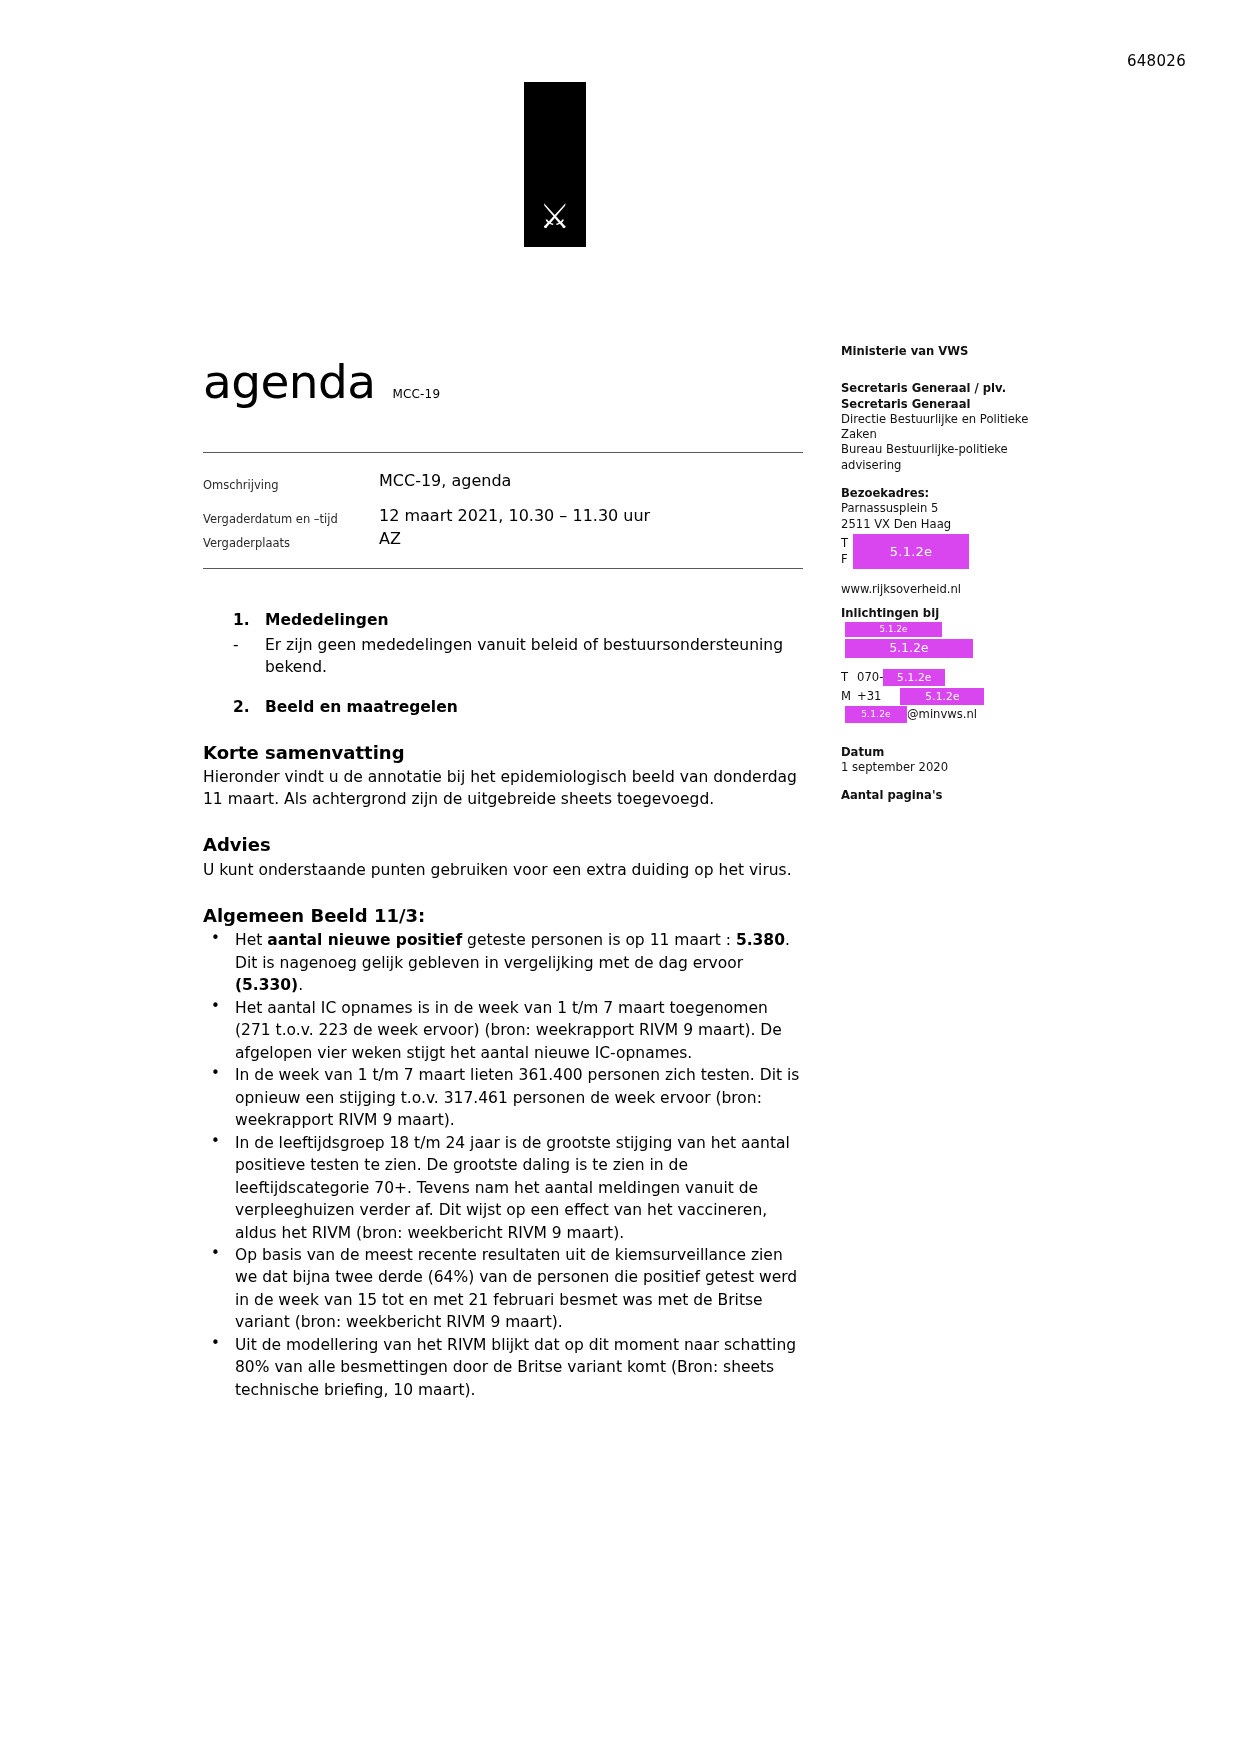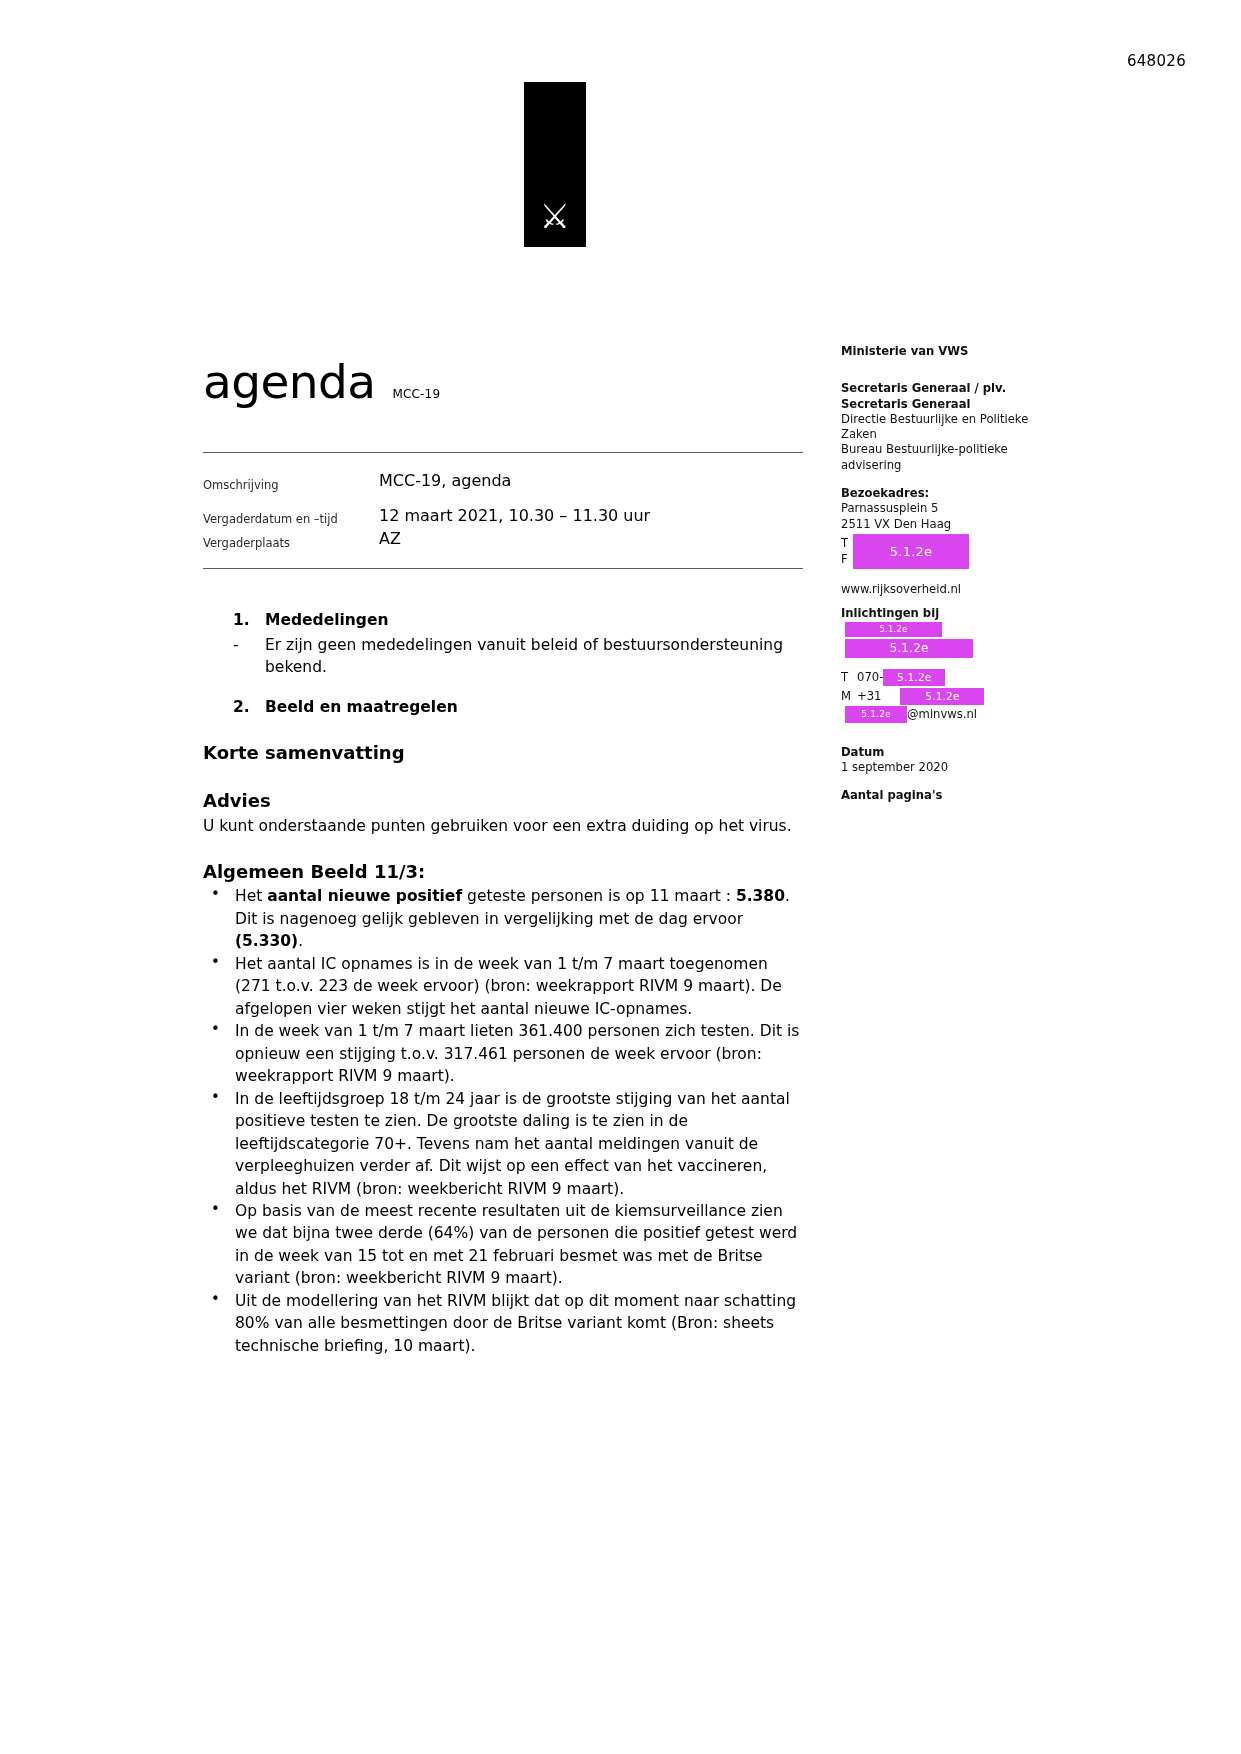--- a/index.html
+++ b/index.html
@@ -311,20 +311,21 @@
     <div class="spacer-18"></div>
 
     <div class="num-item">
       <div class="num">2.</div>
       <div class="num-text">Beeld en maatregelen</div>
     </div>
 
     <div class="spacer-22"></div>
 
     <h3 class="sec-head">Korte samenvatting</h3>
+    <p class="sec-para">Hieronder vindt u de annotatie bij het epidemiologisch beeld van donderdag 11 maart. Als achtergrond zijn de uitgebreide sheets toegevoegd.</p>
 
     <div class="spacer-22"></div>
 
     <h3 class="sec-head">Advies</h3>
     <p class="sec-para">U kunt onderstaande punten gebruiken voor een extra duiding op het virus.</p>
 
     <div class="spacer-22"></div>
 
     <h3 class="sec-head">Algemeen Beeld 11/3:</h3>
     <ul class="bullets" id="bullet-list">

